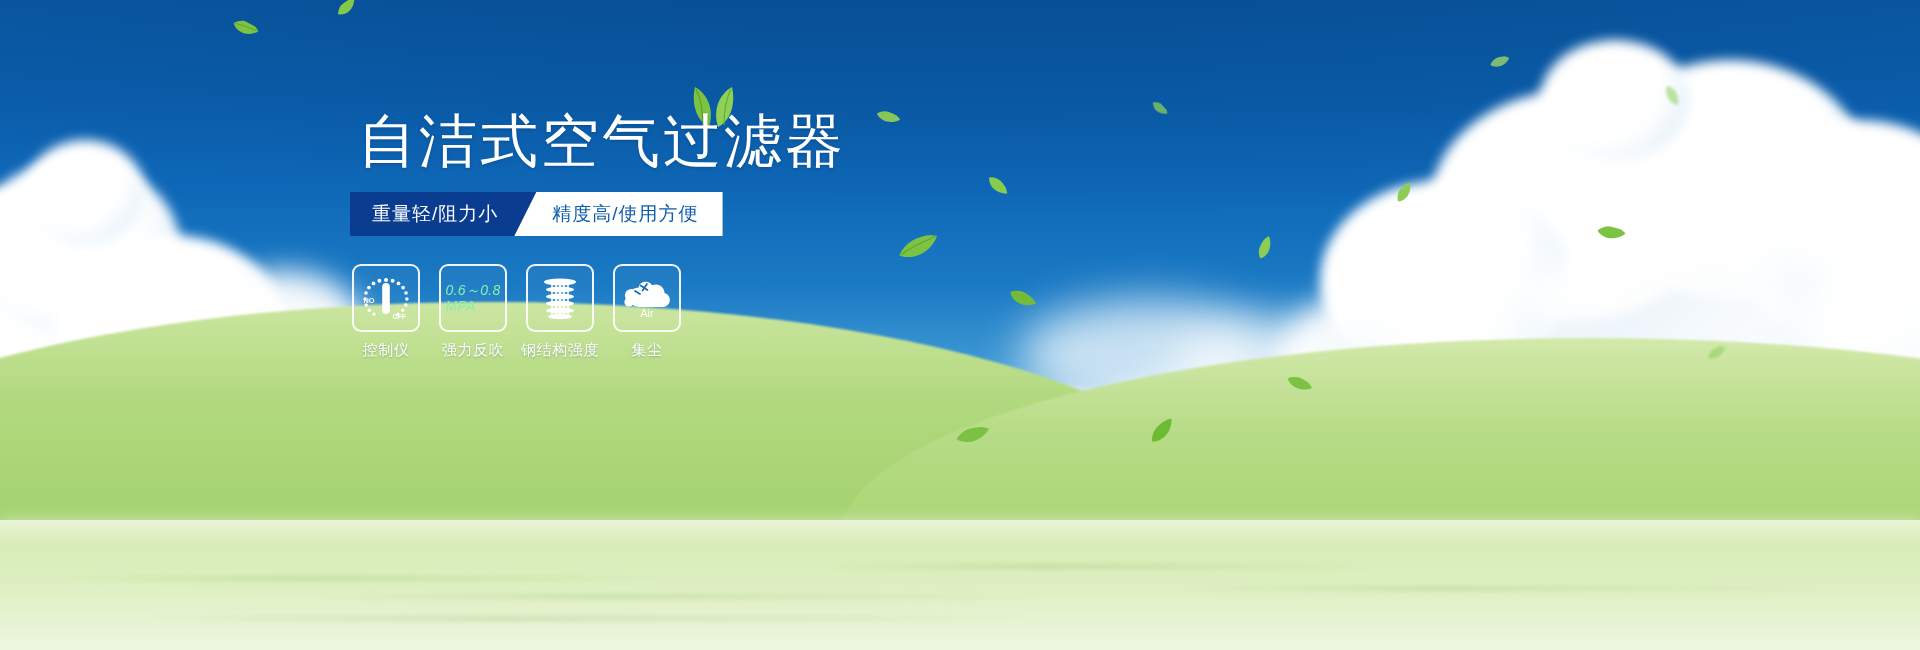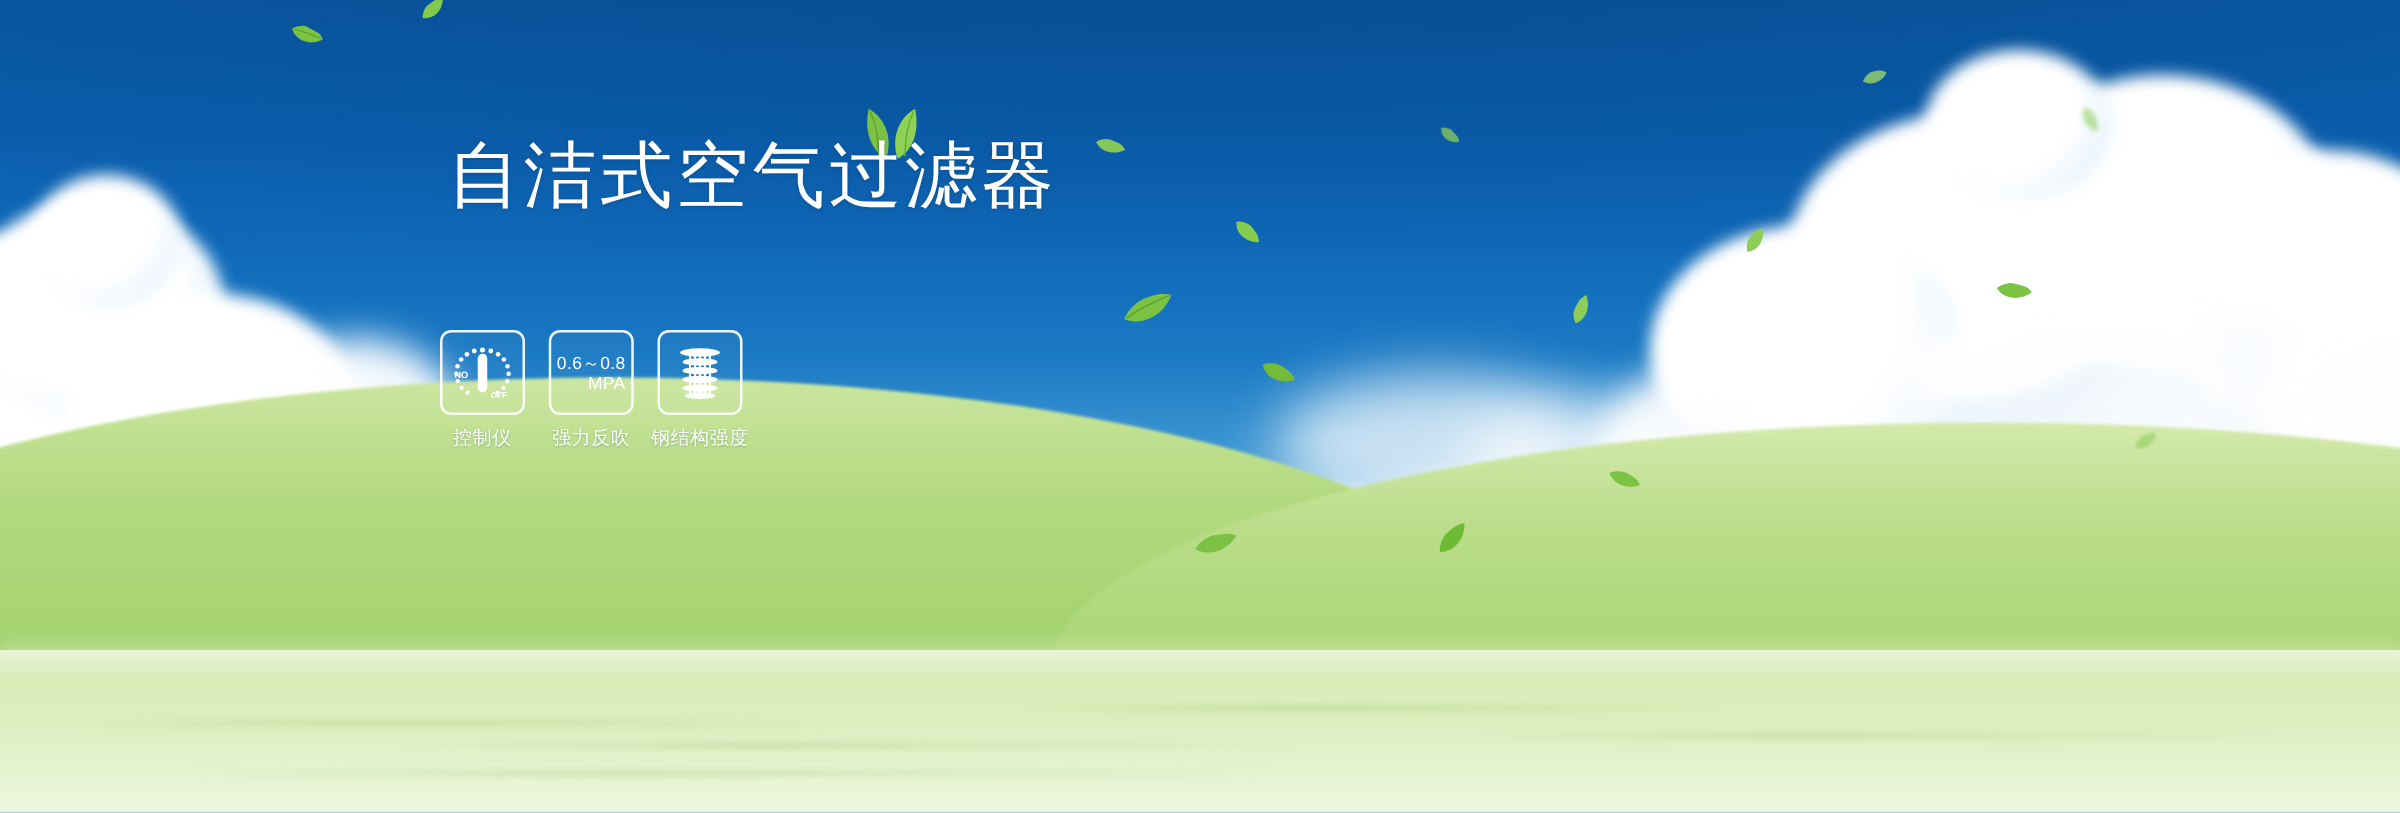--- a/index.html
+++ b/index.html
@@ -161,25 +161,26 @@
   }
   .feature-box{
     width:68px; height:68px;
     border:2px solid rgba(255,255,255,.92);
     border-radius:9px;
     display:flex; align-items:center; justify-content:center;
     position:relative;
     background:rgba(255,255,255,.03);
   }
   .feature-text{
-    color:#ffffff;
+    color:#86efac;
     font-size:14px;
     line-height:1.15;
-    text-align:right;
+    text-align:left;
     letter-spacing:.3px;
+    font-style:italic;
   }
   .feature-text.small{ font-size:13px; }
   .feature-label{
     margin-top:9px;
     color:#ffffff;
     font-size:15px;
     letter-spacing:.6px;
     white-space:nowrap;
     text-shadow:0 1px 2px rgba(0,40,90,.28);
   }
@@ -346,20 +347,22 @@
         <path d="M28 44 C16 38 10 22 14 4 C28 12 33 28 28 44 Z" fill="#7cc243"></path>
         <path d="M22 42 C22 30 20 16 15 6" stroke="#5da32c" stroke-width="1.2" fill="none"></path>
         <path d="M37 44 C49 38 55 22 51 4 C37 12 32 28 37 44 Z" fill="#8fd155"></path>
         <path d="M43 42 C43 30 45 16 50 6" stroke="#64ad31" stroke-width="1.2" fill="none"></path>
       </svg>
     </div>
 
     <div class="title">自洁式空气过滤器</div>
 
     <div class="tabs">
+      <div class="tab tab-primary">重量轻/阻力小</div>
+      <div class="tab tab-secondary">精度高/使用方便</div>
     </div>
 
     <div class="features">
 
       <div class="feature">
         <div class="feature-box">
           <span>
             <svg class="icon-svg" width="50" height="48" viewBox="0 0 50 48">
               <g fill="#ffffff">
                 <circle cx="25" cy="6" r="2.0"></circle>
@@ -418,16 +421,34 @@
                 <ellipse cx="23" cy="36.5" rx="14" ry="3.0"></ellipse>
                 <ellipse cx="23" cy="42.5" rx="12" ry="2.8"></ellipse>
               </g>
             </svg>
           </span>
         </div>
         <div class="feature-label">钢结构强度</div>
       </div>
 
 
+      <div class="feature">
+        <div class="feature-box">
+          <span>
+            <svg class="icon-svg" width="54" height="46" viewBox="0 0 54 46">
+              <path d="M18.5 12.5 a7.4 7.4 0 0 1 13.6 -2.2 a8.6 8.6 0 0 1 12.4 7.8 a7 7 0 0 1 -1.2 13.8 H18.5 a9.7 9.7 0 0 1 0 -19.4 Z" fill="#ffffff"></path>
+              <circle cx="11.5" cy="20.5" r="6.6" fill="#ffffff"></circle>
+              <circle cx="9.0" cy="27.0" r="4.6" fill="#ffffff"></circle>
+              <g stroke="#1769b5" stroke-width="1.7" stroke-linecap="round" fill="none">
+                <path d="M20.5 10.5 L27.5 15.0"></path>
+                <path d="M27.0 9.0 L22.5 15.5"></path>
+                <path d="M15.0 16.0 L20.0 19.0"></path>
+              </g>
+              <text x="27" y="42" text-anchor="middle" font-family="Liberation Sans, sans-serif" font-size="10.5" fill="#ffffff">Air</text>
+            </svg>
+          </span>
+        </div>
+        <div class="feature-label">集尘</div>
+      </div>
 
     </div>
   </div>
 </div>
 
 </body></html>

